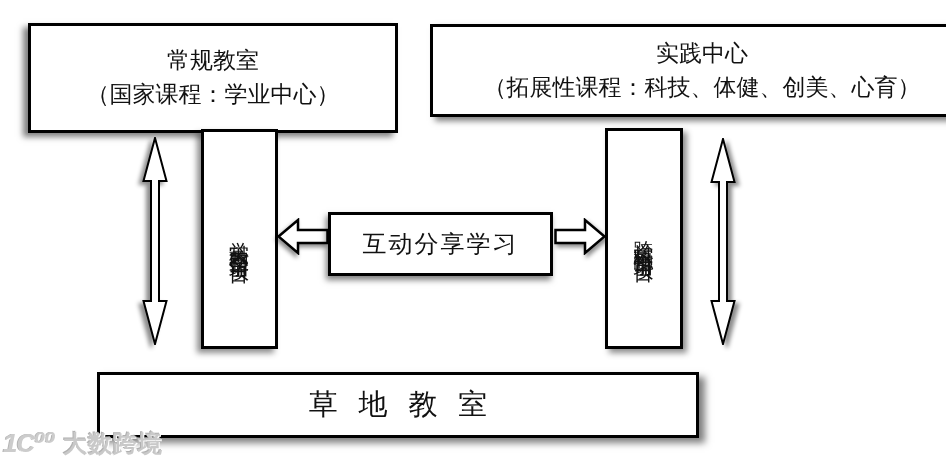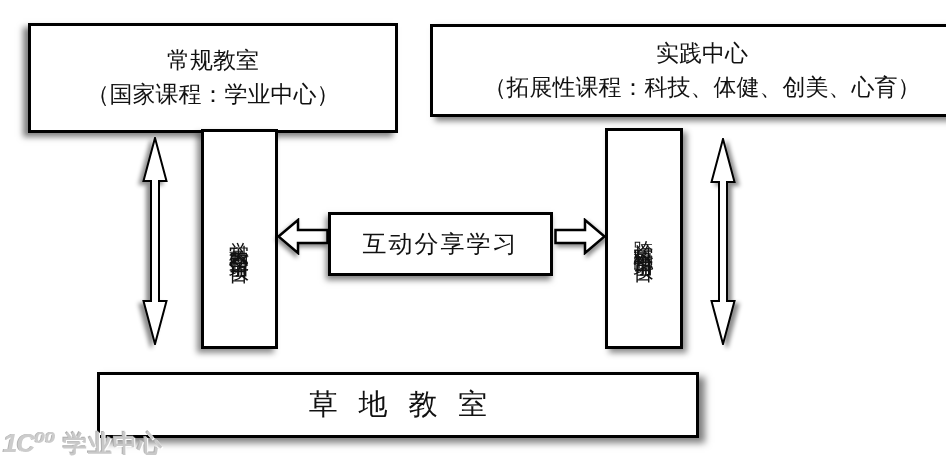--- a/index.html
+++ b/index.html
@@ -149,16 +149,16 @@
       <polygon points="14,1 2.5,44 10,44 10,163 2.5,163 14,206 25.5,163 18,163 18,44 25.5,44" fill="#ffffff" stroke="#000000" stroke-width="2"></polygon>
     </svg>
   </div>
 
   <div class="box bottom">
     <div class="line">草地教室</div>
   </div>
 
   <div class="watermark">
     <span class="wm-logo">1C⁰⁰</span>
-    <span class="wm-text">学业中心</span>
+    <span class="wm-text">大数跨境</span>
   </div>
 
 </div>
 
 </body></html>

